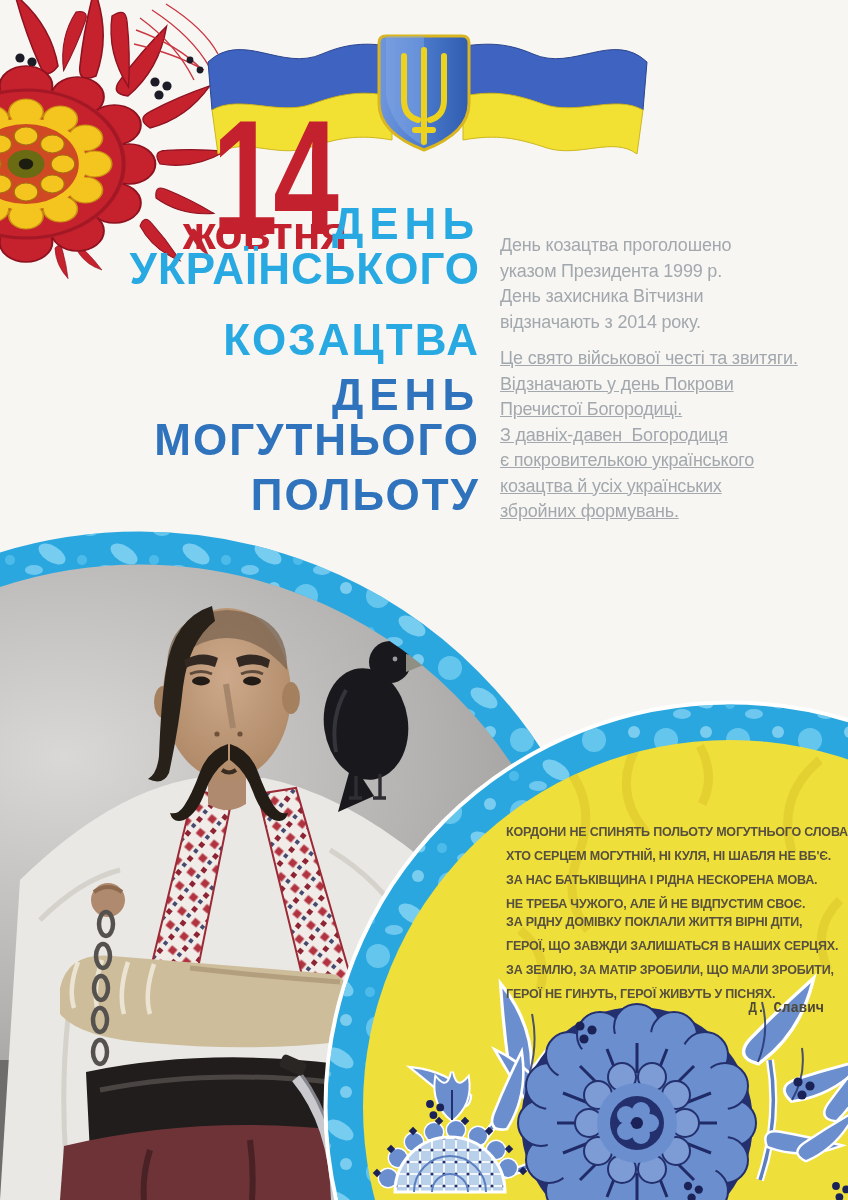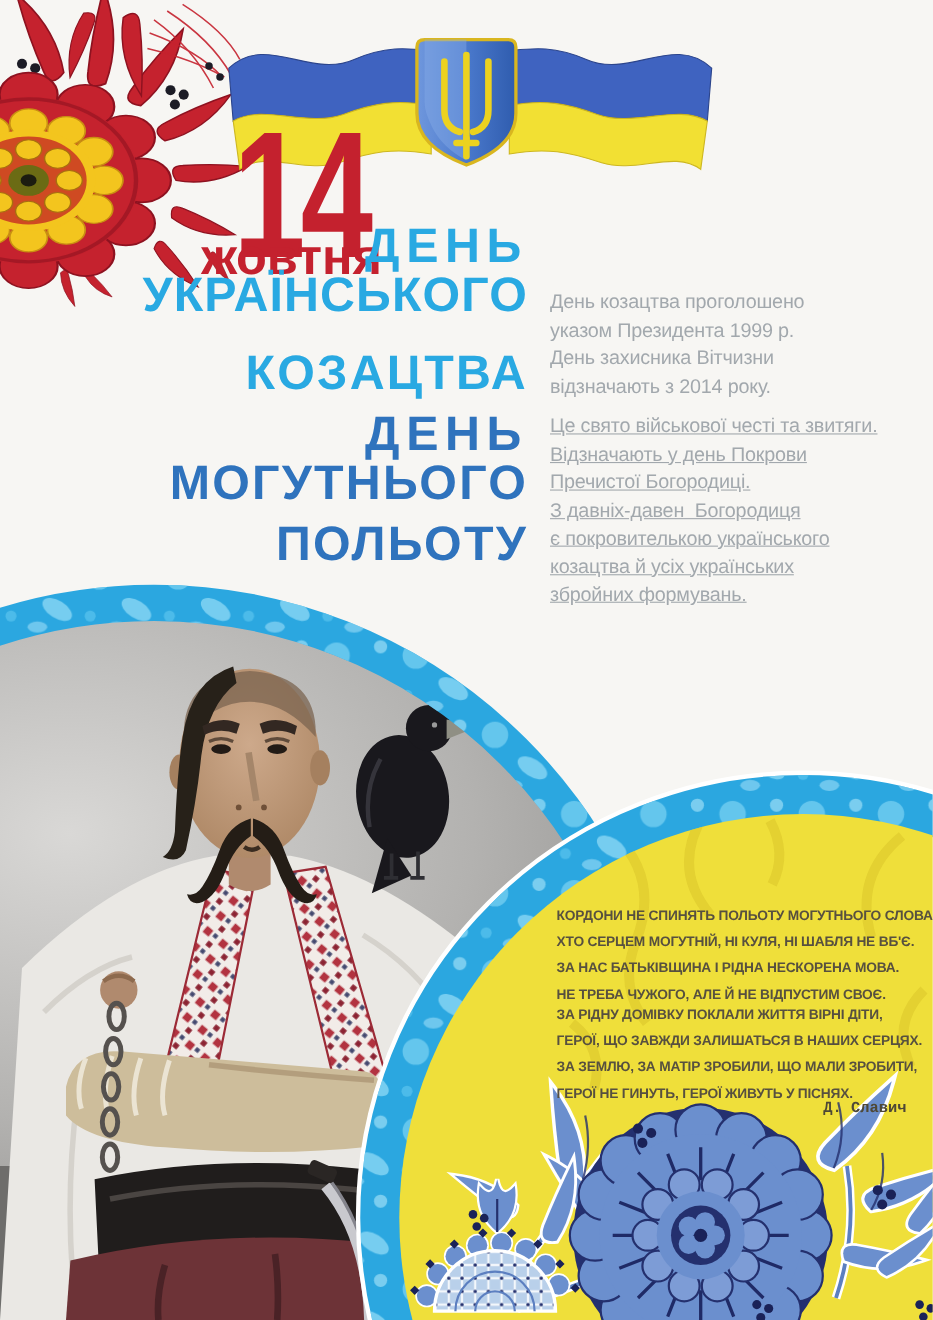--- a/index.html
+++ b/index.html
@@ -24,21 +24,21 @@
   .t-line{
     right:368px;z-index:5;white-space:nowrap;
     font-weight:bold;font-size:44px;line-height:1;letter-spacing:2px;
   }
   .t-cyan{color:#29a9e2;}
   .t-blue{color:#2f73bd;}
   .ls-wide{letter-spacing:6px;}
   
   .info{
     left:500px;z-index:5;color:#a2a8ad;
-    font-size:18px;line-height:25.5px;letter-spacing:-0.2px;white-space:pre;margin-top:29px;
+    font-size:18px;line-height:25.5px;letter-spacing:-0.2px;white-space:pre;
   }
   
   .poem{
     left:506px;z-index:6;color:#57503f;font-weight:bold;
     font-size:12.5px;line-height:24px;letter-spacing:-0.2px;white-space:pre;
   }
   .poem-author{
     left:506px;top:1000px;width:318px;z-index:6;text-align:right;
     color:#4e4836;font-weight:bold;font-size:14px;font-family:Liberation Mono, monospace;
   }

